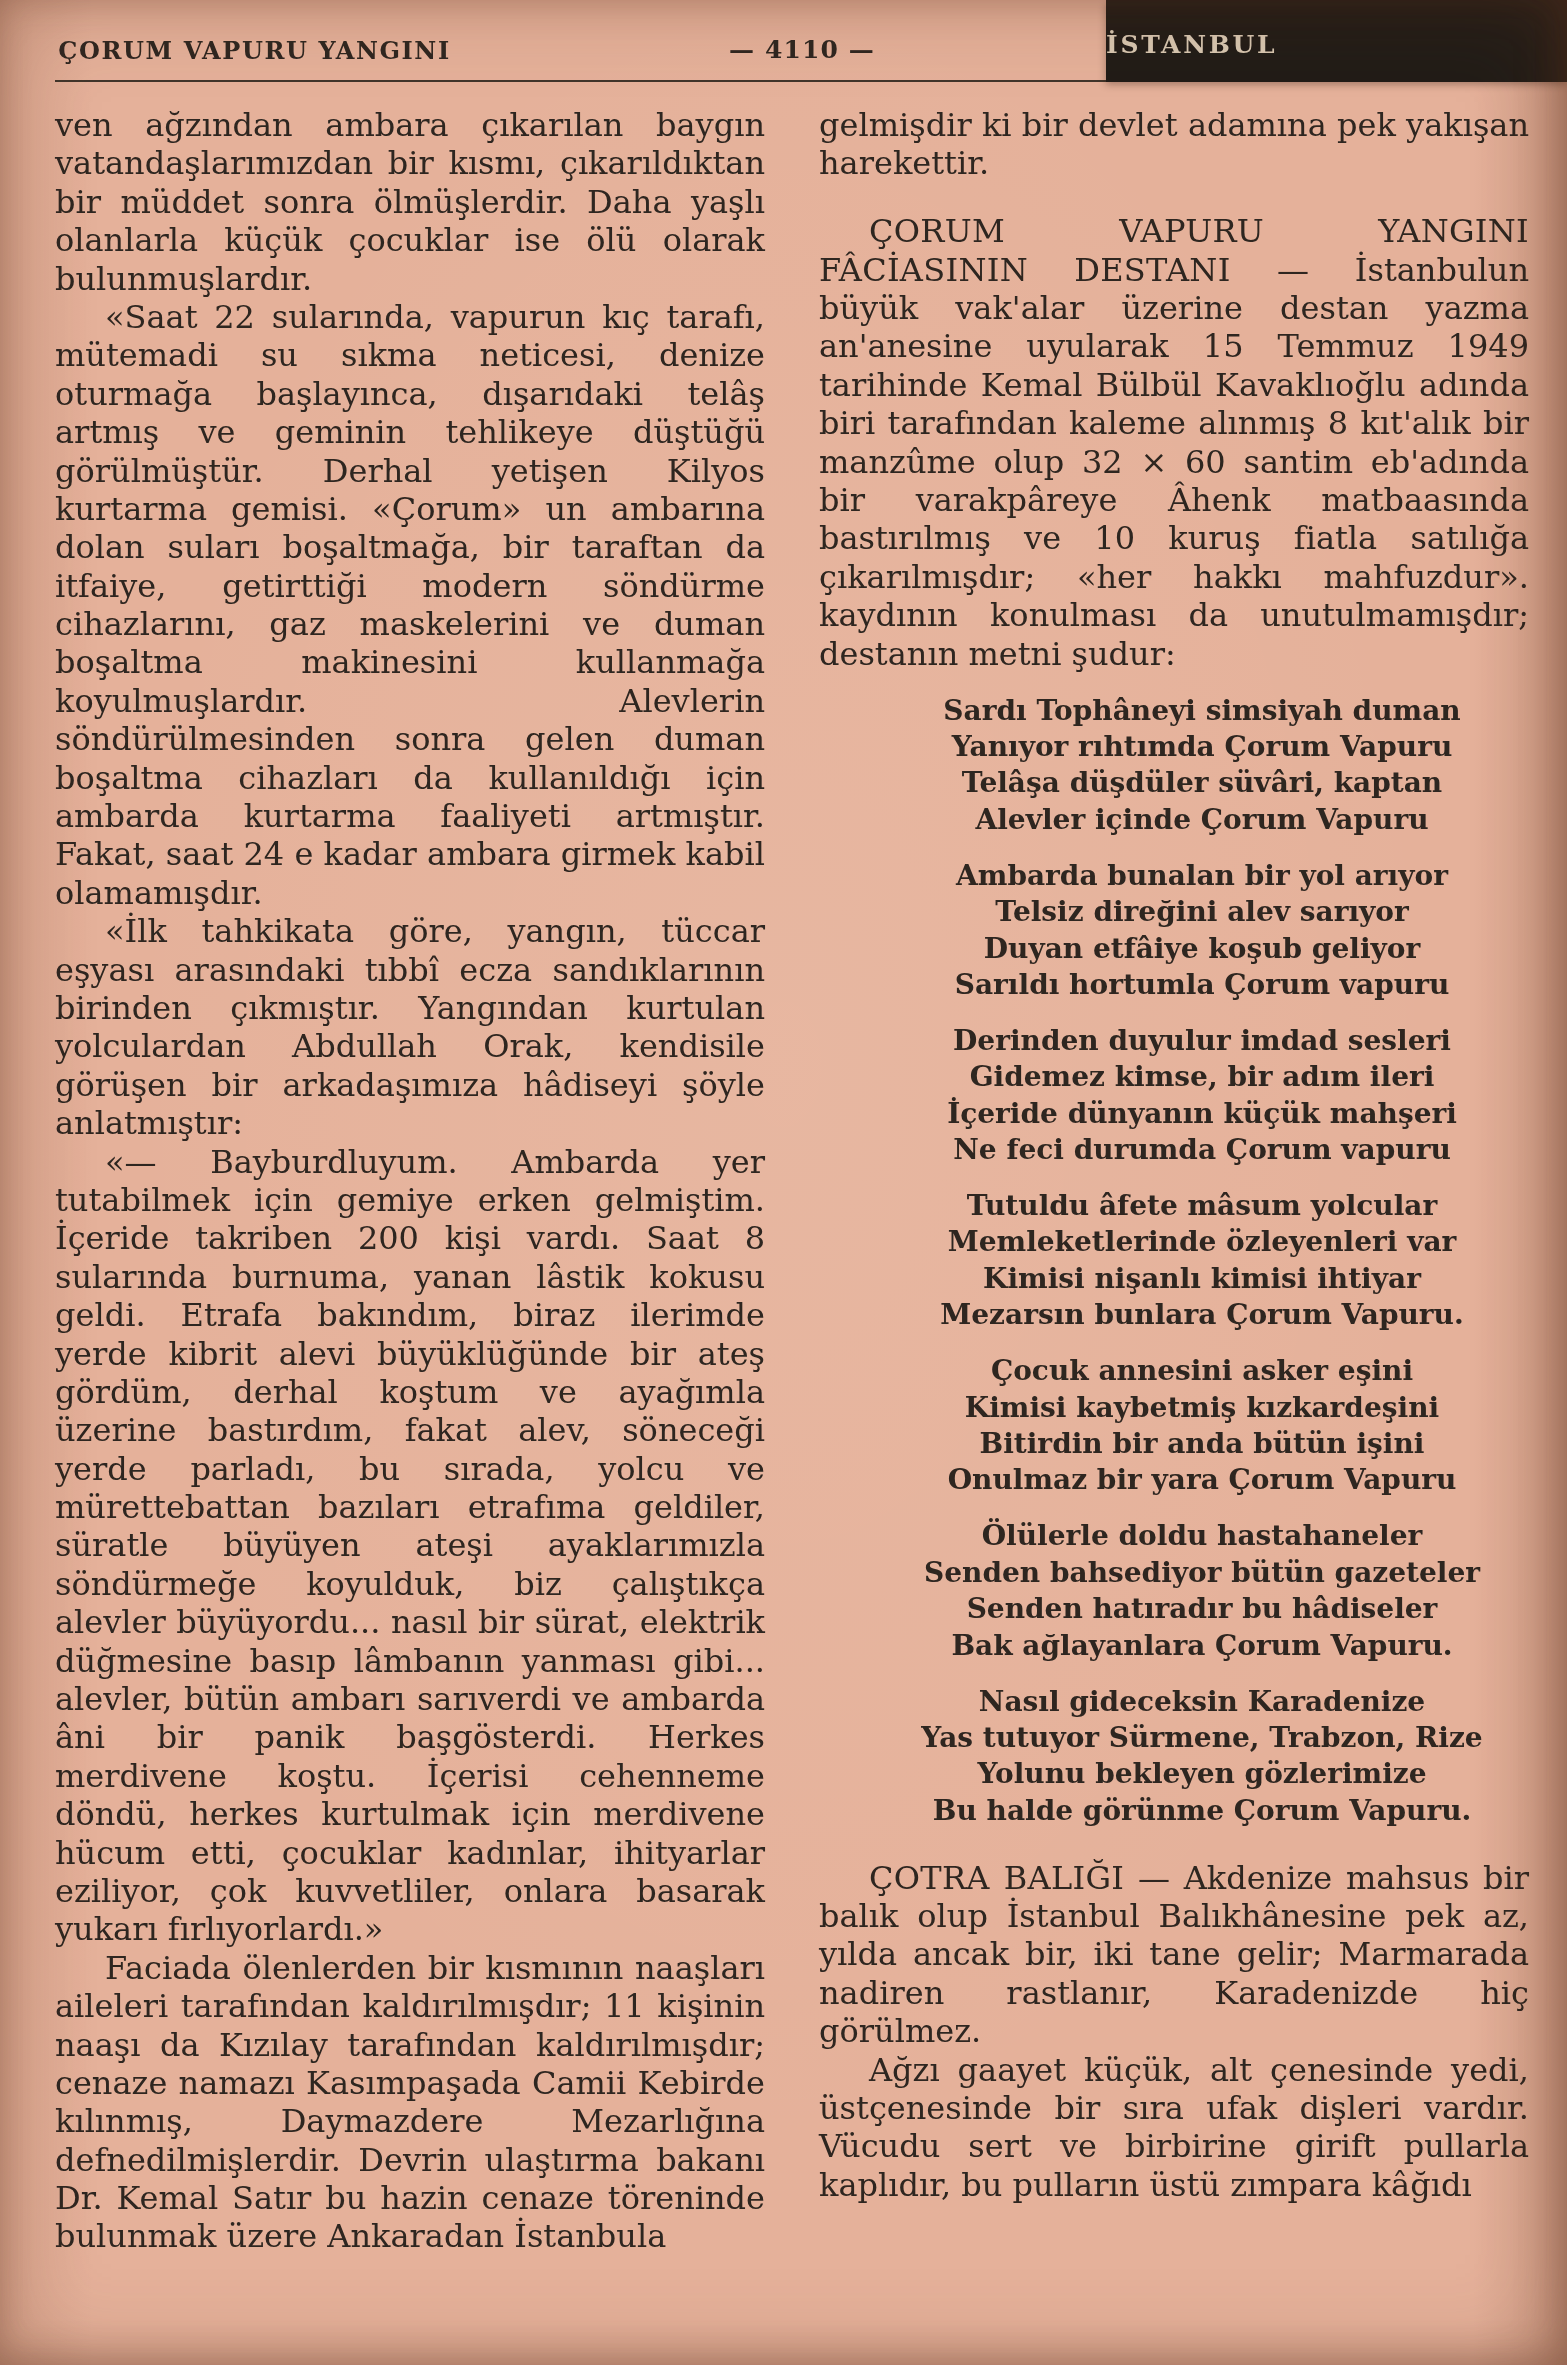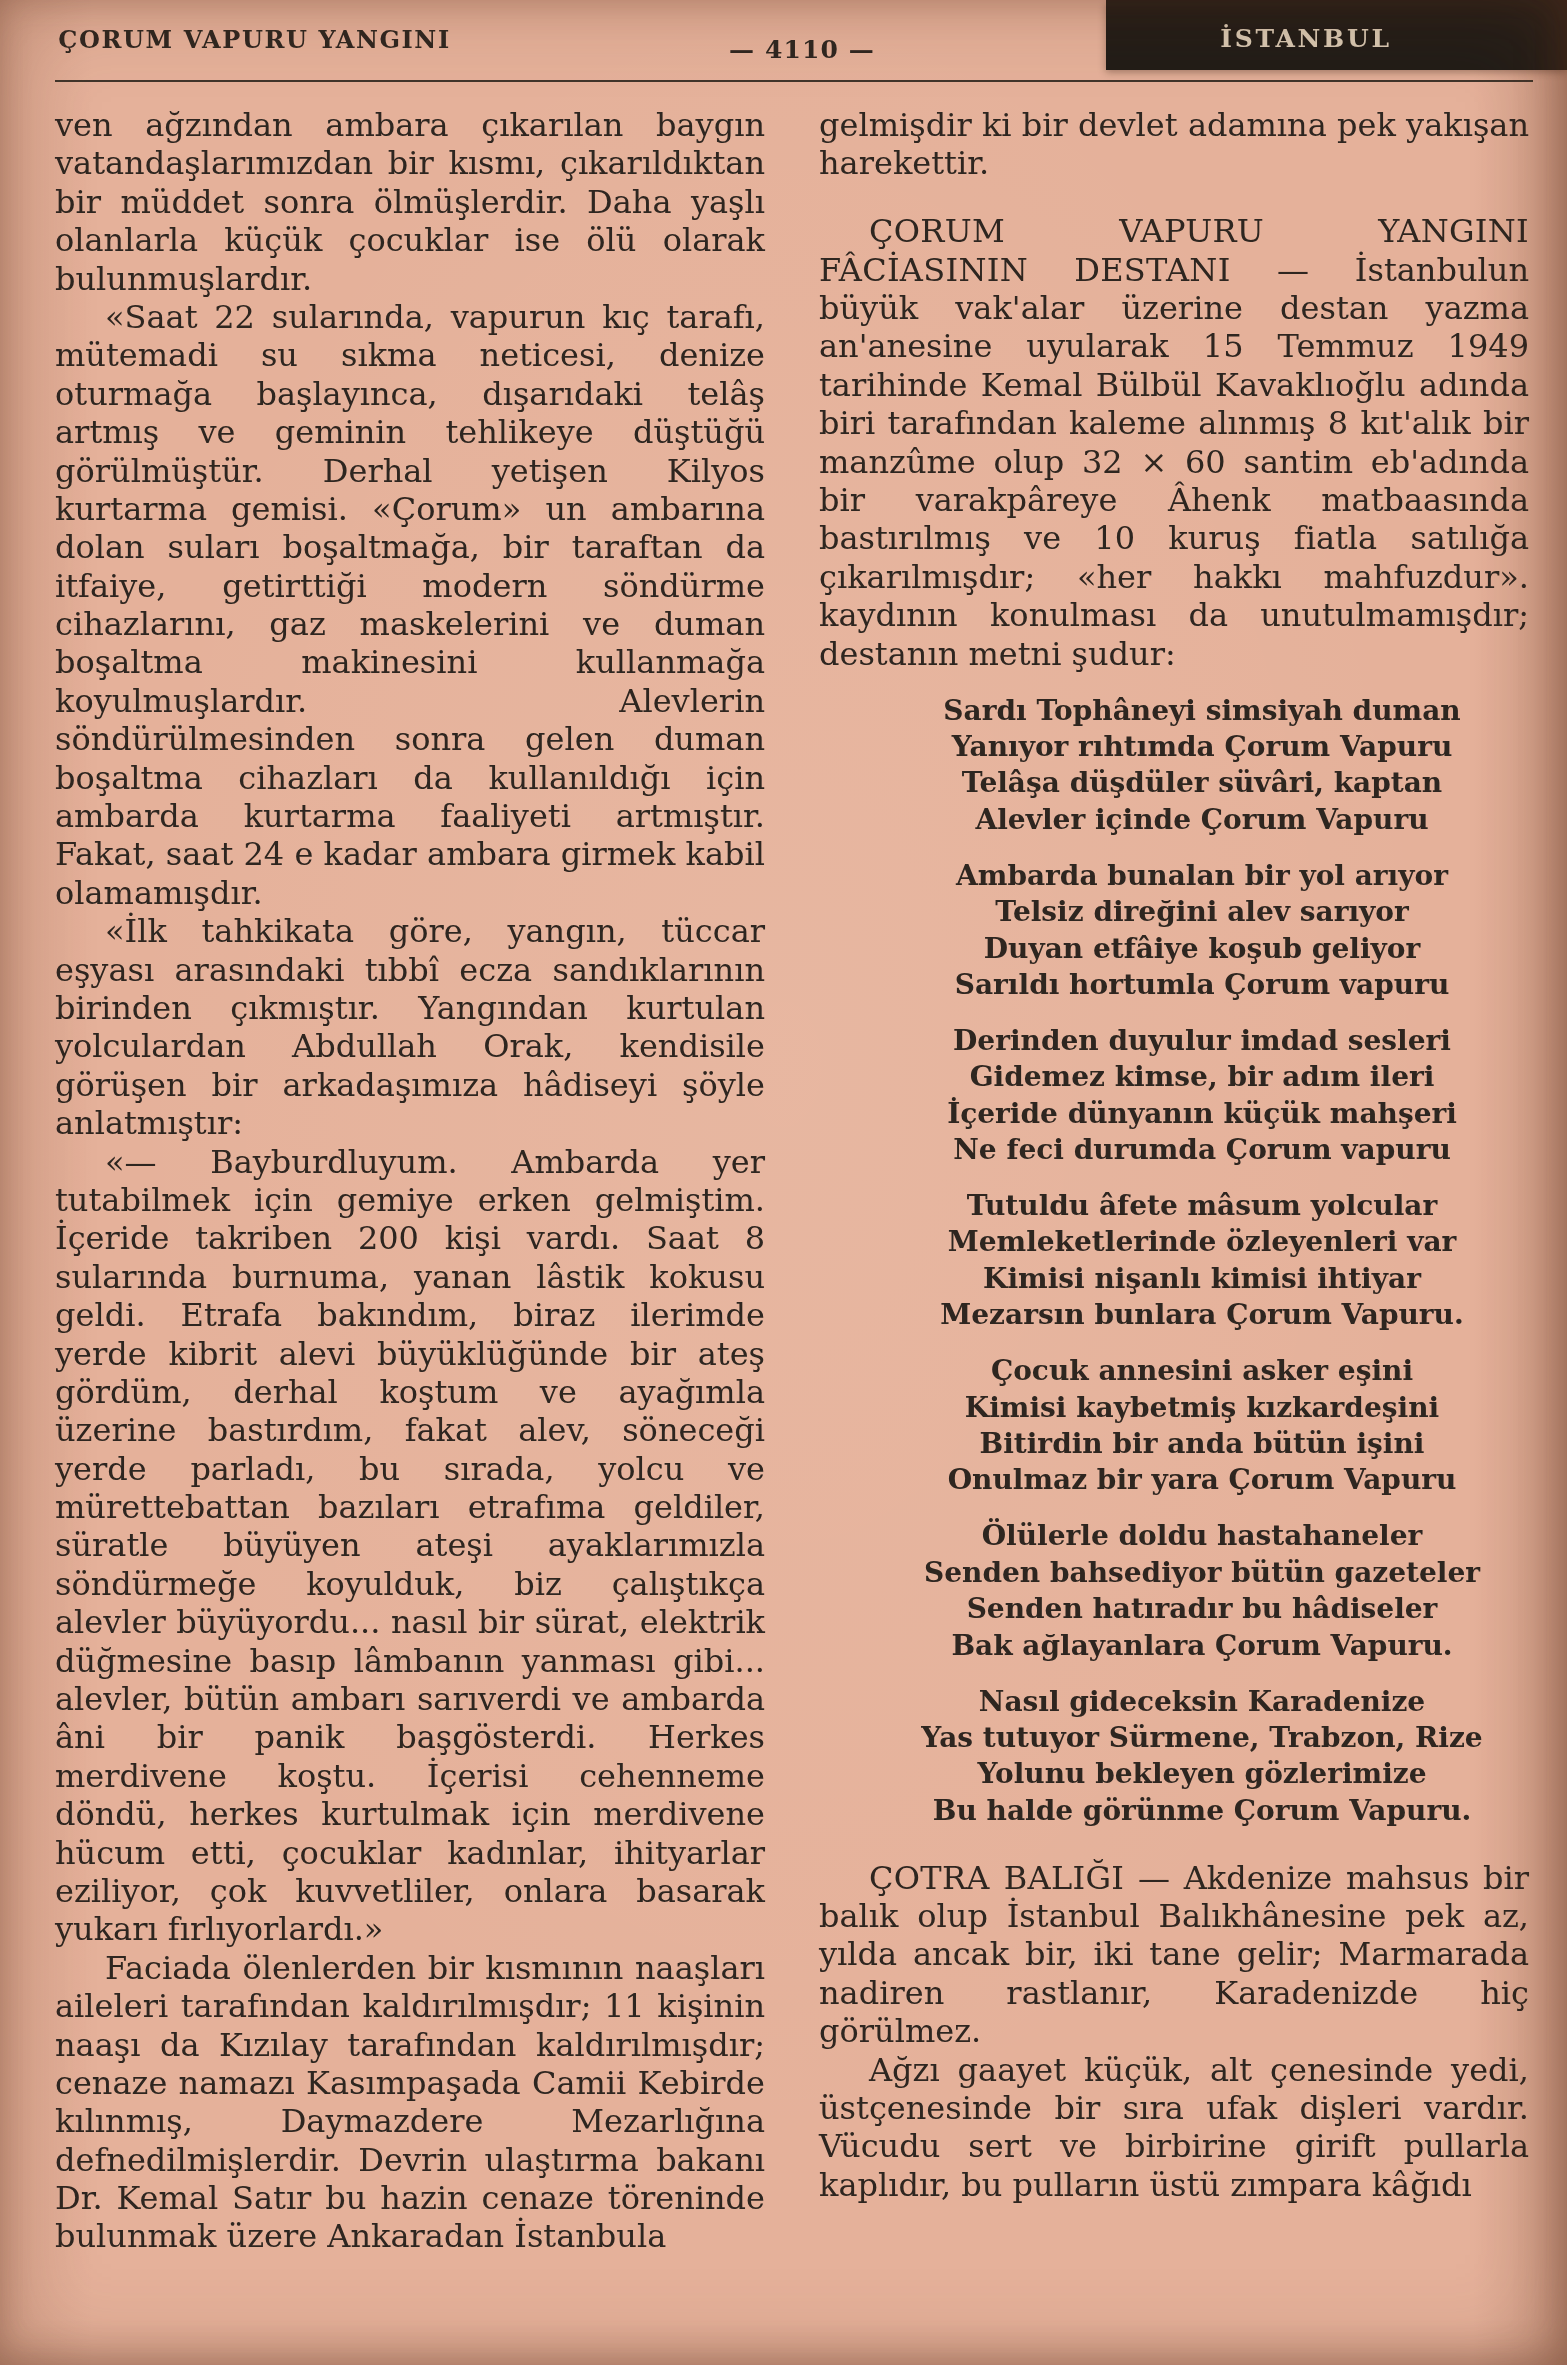--- a/index.html
+++ b/index.html
@@ -39,21 +39,21 @@
 
   header.running-head {
     position: relative;
     height: 57px;
     border-bottom: 2.2px solid #40352b;
   }
 
   .header-left {
     position: absolute;
     left: 3.3px;
-    top: 0;
+    top: 11px;
     font-weight: bold;
     font-size: 24px;
     letter-spacing: 1.6px;
     white-space: nowrap;
   }
 
   .header-center {
     position: absolute;
     left: 50%;
     transform: translateX(-50%);
@@ -63,25 +63,25 @@
     letter-spacing: 1.1px;
     white-space: nowrap;
     margin-left: 8px;
   }
 
   .header-band {
     position: absolute;
     top: -25px;
     right: -34px;
     width: 461px;
-    height: 70px;
+    height: 82px;
     background: #211c17;
     display: flex;
     align-items: center;
-    justify-content: center;
+    justify-content: flex-start;
     padding-right: 61px;
     padding-top: 6.5px;
     box-shadow: 0 3.3px 7.6px rgba(40,20,10,0.35);
   }
 
   .header-band .band-text {
     color: #d8c8b2;
     font-weight: bold;
     font-size: 25px;
     letter-spacing: 2.7px;

